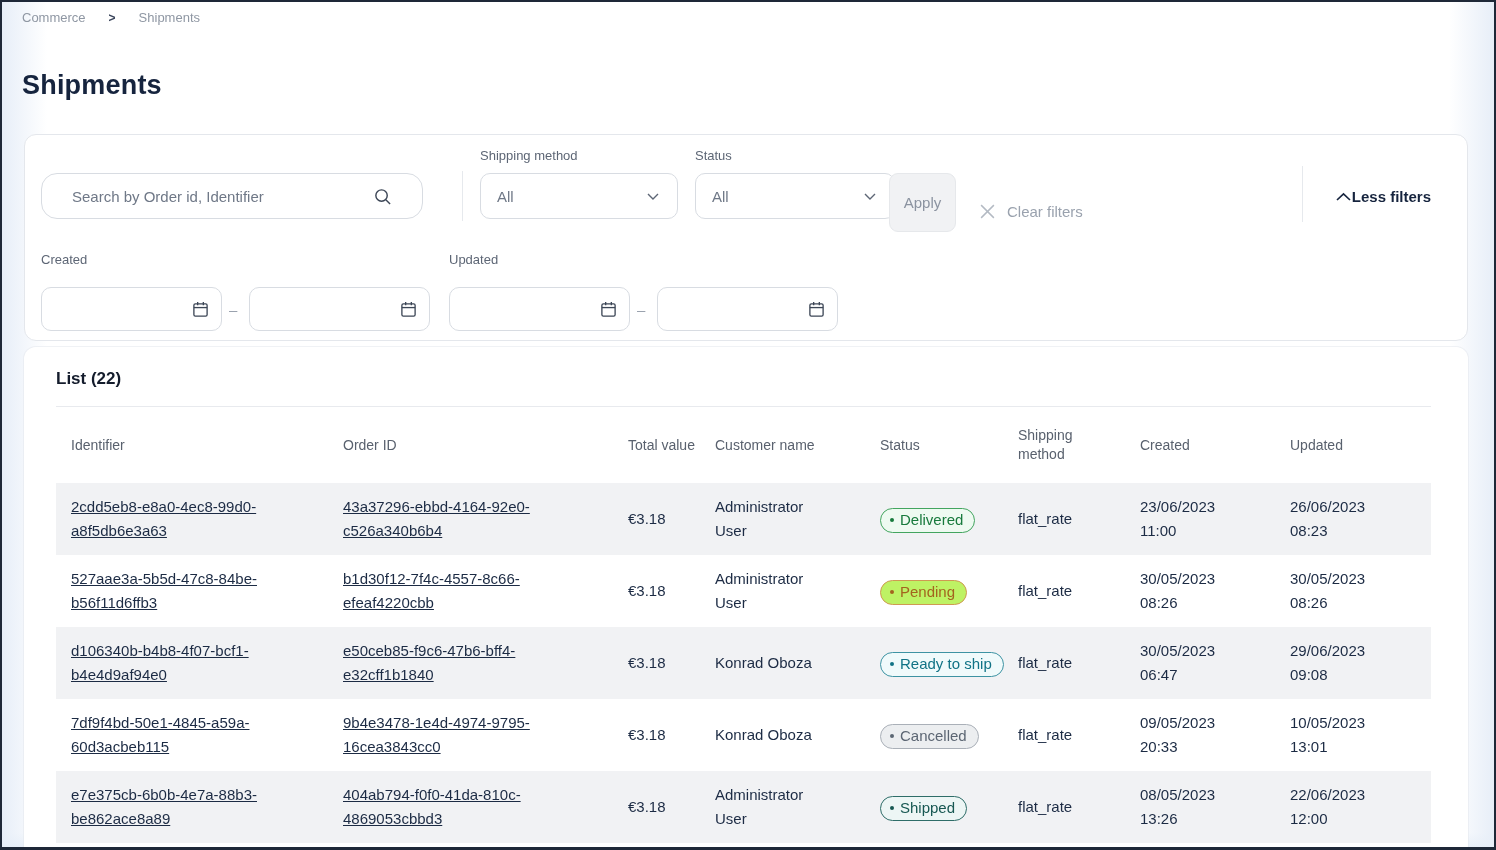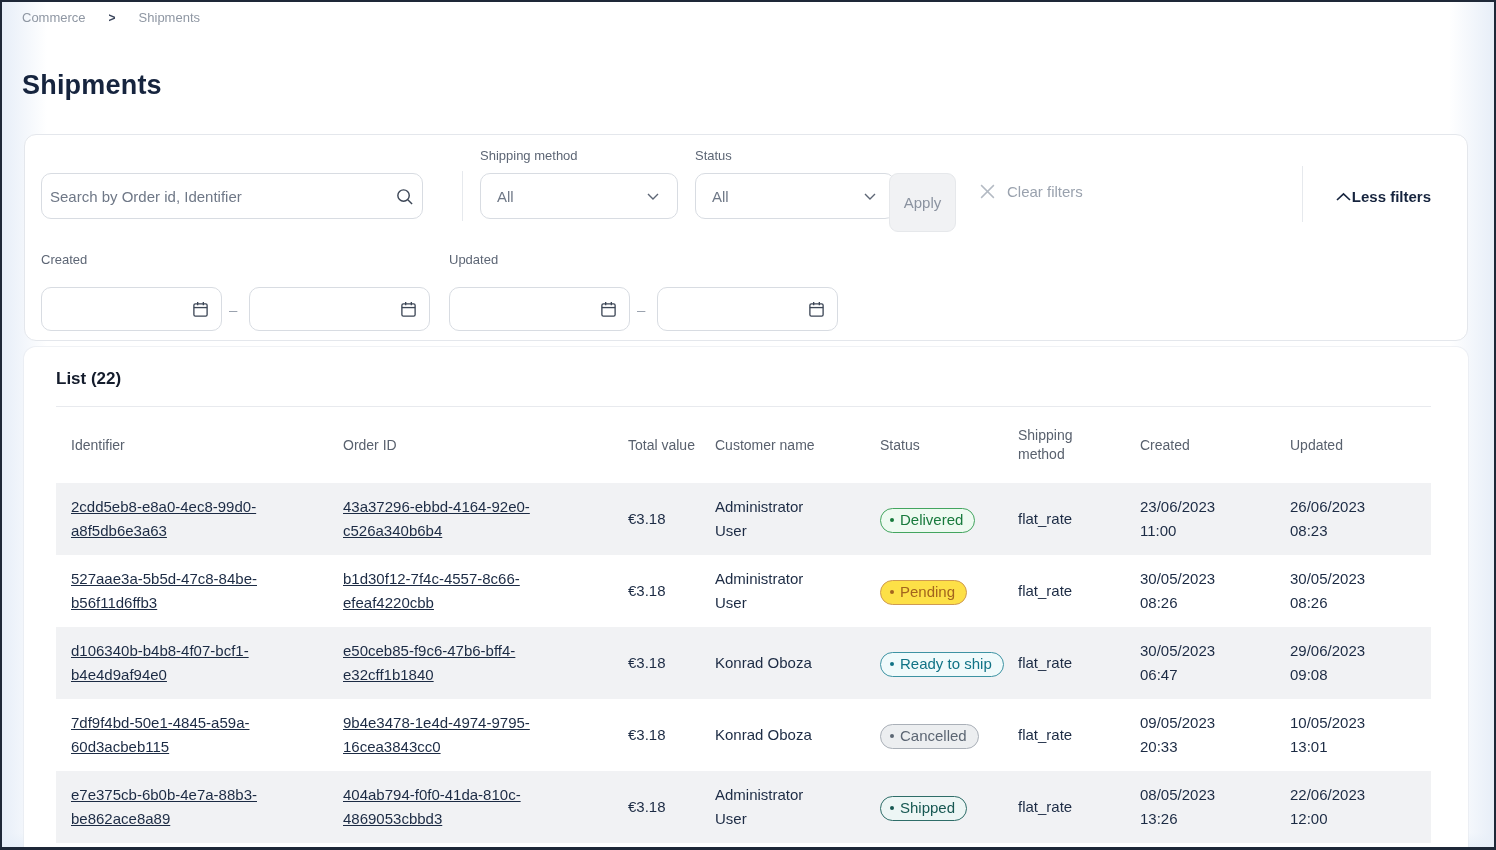--- a/index.html
+++ b/index.html
@@ -26,37 +26,37 @@
 
   
   .filter-card {
     position:absolute; left:22px; top:132px; width:1444px; height:207px;
     background:#fff; border:1px solid #e4e7ec; border-radius:12px;
   }
   .filter-row1 { position:absolute; left:0; top:0; right:0; height:110px; }
   .field-label { position:absolute; font-size:13px; color:#5d6675; }
   .search-box {
     position:absolute; left:16px; top:38px; width:382px; height:46px;
-    border:1px solid #d8dce2; border-radius:10px; background:#fff;
-    display:flex; align-items:center; padding:0 8px;
+    border:1px solid #d8dce2; border-radius:16px; background:#fff;
+    display:flex; align-items:center; padding:0 30px;
   }
   .search-box input { flex:1; border:none; outline:none; font-size:15px; color:#2a3548; background:transparent; font-family:inherit; }
   .search-box input::placeholder { color:#6f7887; }
   .vdivider { position:absolute; width:1px; background:#e6e9ed; }
   .select-box {
     position:absolute; height:46px; border:1px solid #d8dce2; border-radius:10px; background:#fff;
     display:flex; align-items:center; justify-content:space-between; padding:0 16px; cursor:pointer;
   }
   .select-box .value { font-size:15px; color:#6f7887; }
   .apply-btn {
     position:absolute; left:864px; top:38px; width:67px; height:59px;
     background:#f1f2f4; border:1px solid #e6e8eb; border-radius:9px;
     font-size:15px; color:#8b93a0; font-family:inherit; cursor:pointer;
   }
-  .clear-filters { position:absolute; left:954px; top:48px; height:47px; display:flex; align-items:flex-start; gap:11px; cursor:pointer; }
+  .clear-filters { position:absolute; left:954px; top:38px; height:47px; display:flex; align-items:flex-end; gap:11px; cursor:pointer; }
   .clear-filters .label { font-size:15px; color:#9aa2ae; }
   .less-filters { position:absolute; right:36px; top:38px; height:47px; display:flex; align-items:center; cursor:pointer; }
   .less-filters .label { font-size:15px; font-weight:700; color:#16243e; }
 
   .filter-row2 { position:absolute; left:0; top:110px; right:0; height:96px; }
   .date-input {
     position:absolute; top:42px; width:181px; height:44px;
     border:1px solid #d8dce2; border-radius:10px; background:#fff;
     display:flex; align-items:center; justify-content:flex-end; padding:0 12px;
   }
@@ -253,21 +253,21 @@
     <div class="cell"><span class="datewrap">23/06/2023 11:00</span></div>
     <div class="cell"><span class="datewrap">26/06/2023 08:23</span></div>
   </div>
 
   <div class="tgrid trow">
     <div class="cell"><a class="uuid-link">527aae3a-5b5d-47c8-84be-b56f11d6ffb3</a></div>
     <div class="cell"><a class="uuid-link">b1d30f12-7f4c-4557-8c66-efeaf4220cbb</a></div>
     <div class="cell">€3.18</div>
     <div class="cell"><span class="customer">Administrator User</span></div>
     <div class="cell">
-      <span class="badge" style="background: #fde047; border-color: rgb(207, 154, 82); color: rgb(163, 100, 30);">
+      <span class="badge" style="background: #bef264; border-color: rgb(207, 154, 82); color: rgb(163, 100, 30);">
         <span class="dot"></span>
         <span>Pending</span>
       </span>
     </div>
     <div class="cell">flat_rate</div>
     <div class="cell"><span class="datewrap">30/05/2023 08:26</span></div>
     <div class="cell"><span class="datewrap">30/05/2023 08:26</span></div>
   </div>
 
   <div class="tgrid trow trow--striped">

